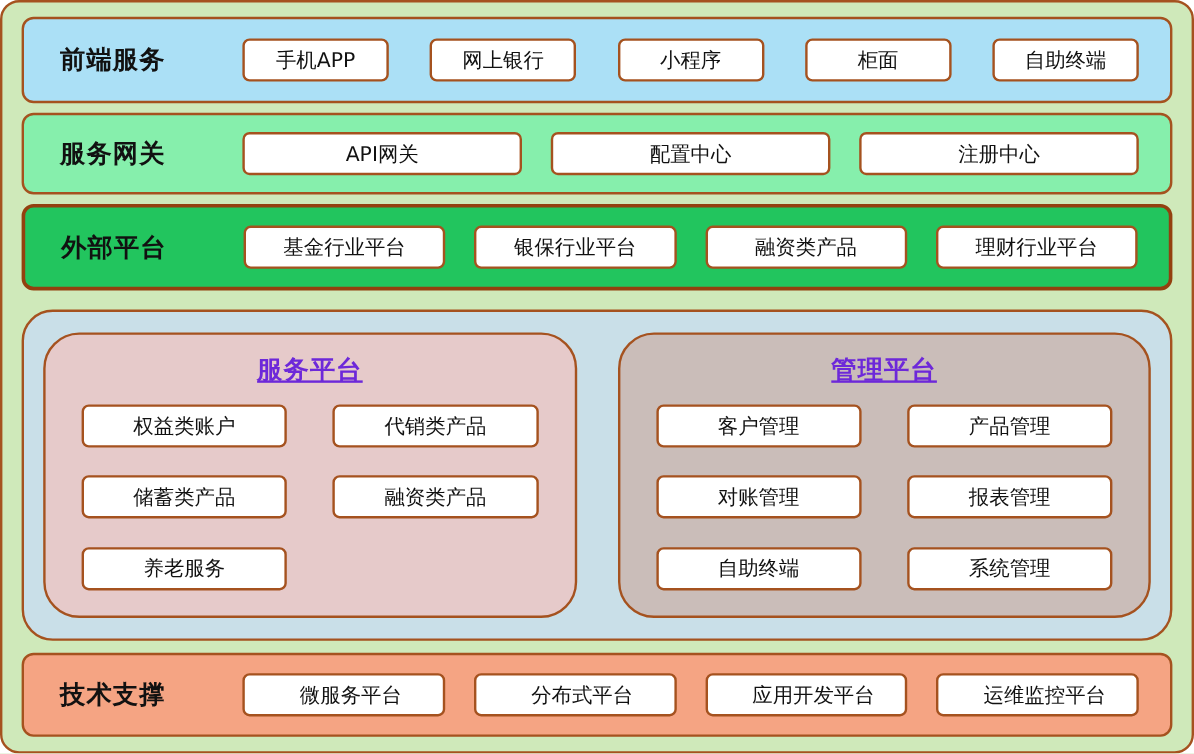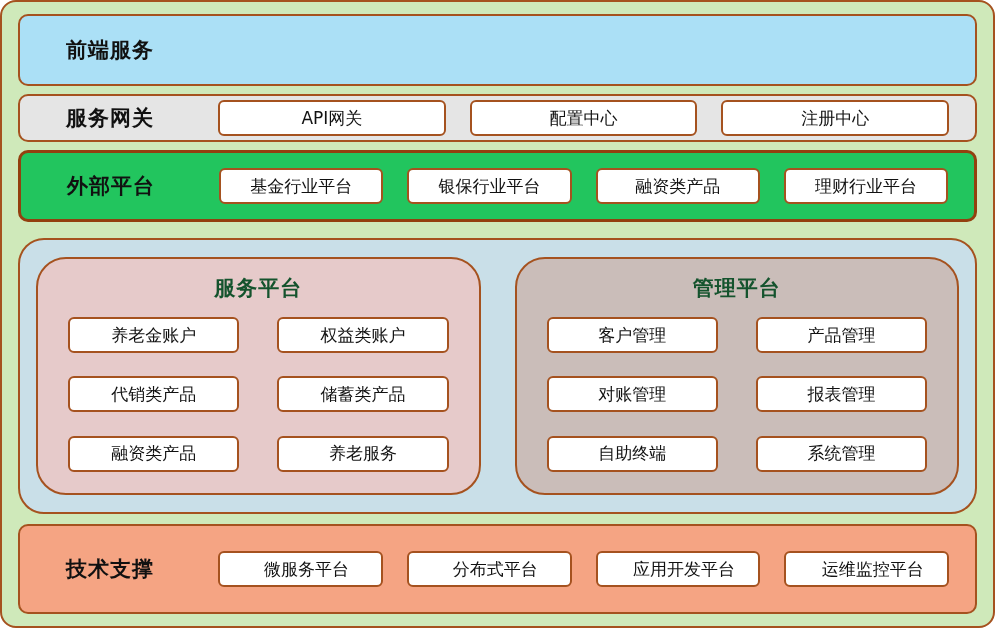--- a/index.html
+++ b/index.html
@@ -26,21 +26,20 @@
       padding: 0 26px 0 30px;
       flex-shrink: 0;
     }
     .row-label {
       font-weight: bold;
       font-size: 21px;
       color: #111111;
       width: 152px;
       flex-shrink: 0;
       letter-spacing: 1px;
-      margin-left: 16px;
     }
     .row-items {
       flex: 1;
       display: flex;
       align-items: center;
       justify-content: space-between;
       gap: 24px;
     }
     .btn {
       background: #ffffff;
@@ -50,21 +49,21 @@
       display: flex;
       align-items: center;
       justify-content: center;
       font-size: 17px;
       color: #111111;
       padding: 0 8px;
       white-space: nowrap;
     }
     .row-frontend { background: #abe0f6; height: 72px; margin-bottom: 8px; }
     .row-frontend .btn { width: 122px; }
-    .row-gateway { background: #e5e5e5; height: 48px; margin-bottom: 8px; }
+    .row-gateway { background: #86efac; height: 68px; margin-bottom: 8px; }
     .row-gateway .btn { flex: 1; max-width: 246px; }
     .row-gateway .row-items { }
     .row-external { background: #22c55e; height: 72px; margin-bottom: 16px; border-width: 3px; border-color: #93400f; }
     .row-external .btn { flex: 1; max-width: 176px; }
     .middle {
       background: #c9dfe8;
       border: 2px solid #a5521f;
       border-radius: 26px;
       padding: 17px 16px;
       display: flex;
@@ -80,42 +79,50 @@
       padding: 15px 30px 18px 30px;
       display: flex;
       flex-direction: column;
     }
     .panel-service { background: #e6caca; }
     .panel-management { background: #cabdb9; }
     .panel-title {
       text-align: center;
       font-size: 21px;
       font-weight: bold;
-      color: #14532d;
+      color: #6d28d9;
       margin-bottom: 15px;
       letter-spacing: 1px;
+      text-decoration: underline;
     }
     .panel-grid {
       flex: 1;
       display: grid;
       grid-template-columns: 1fr 1fr;
       column-gap: 38px;
       row-gap: 20px;
     }
     .panel-grid .btn { height: 36px; }
     .row-tech { background: #f5a483; flex: 1; }
     .row-tech .btn { flex: 1; max-width: 176px; padding-left: 20px; }
   </style>
 </head>
 <body>
 
 <div class="page">
 
   <div class="row row-frontend">
     <div class="row-label">前端服务</div>
+    <div class="row-items">
+      <div class="btn">手机APP</div>
+      <div class="btn">网上银行</div>
+      <div class="btn">小程序</div>
+      <div class="btn">柜面</div>
+      <div class="btn">自助终端</div>
+    </div>
   </div>
 
   <div class="row row-gateway">
     <div class="row-label">服务网关</div>
     <div class="row-items">
       <div class="btn">API网关</div>
       <div class="btn">配置中心</div>
       <div class="btn">注册中心</div>
     </div>
   </div>
@@ -128,21 +135,20 @@
       <div class="btn">融资类产品</div>
       <div class="btn">理财行业平台</div>
     </div>
   </div>
 
   <div class="middle">
 
     <div class="panel panel-service">
       <div class="panel-title">服务平台</div>
       <div class="panel-grid">
-        <div class="btn">养老金账户</div>
         <div class="btn">权益类账户</div>
         <div class="btn">代销类产品</div>
         <div class="btn">储蓄类产品</div>
         <div class="btn">融资类产品</div>
         <div class="btn">养老服务</div>
       </div>
     </div>
 
     <div class="panel panel-management">
       <div class="panel-title">管理平台</div>

